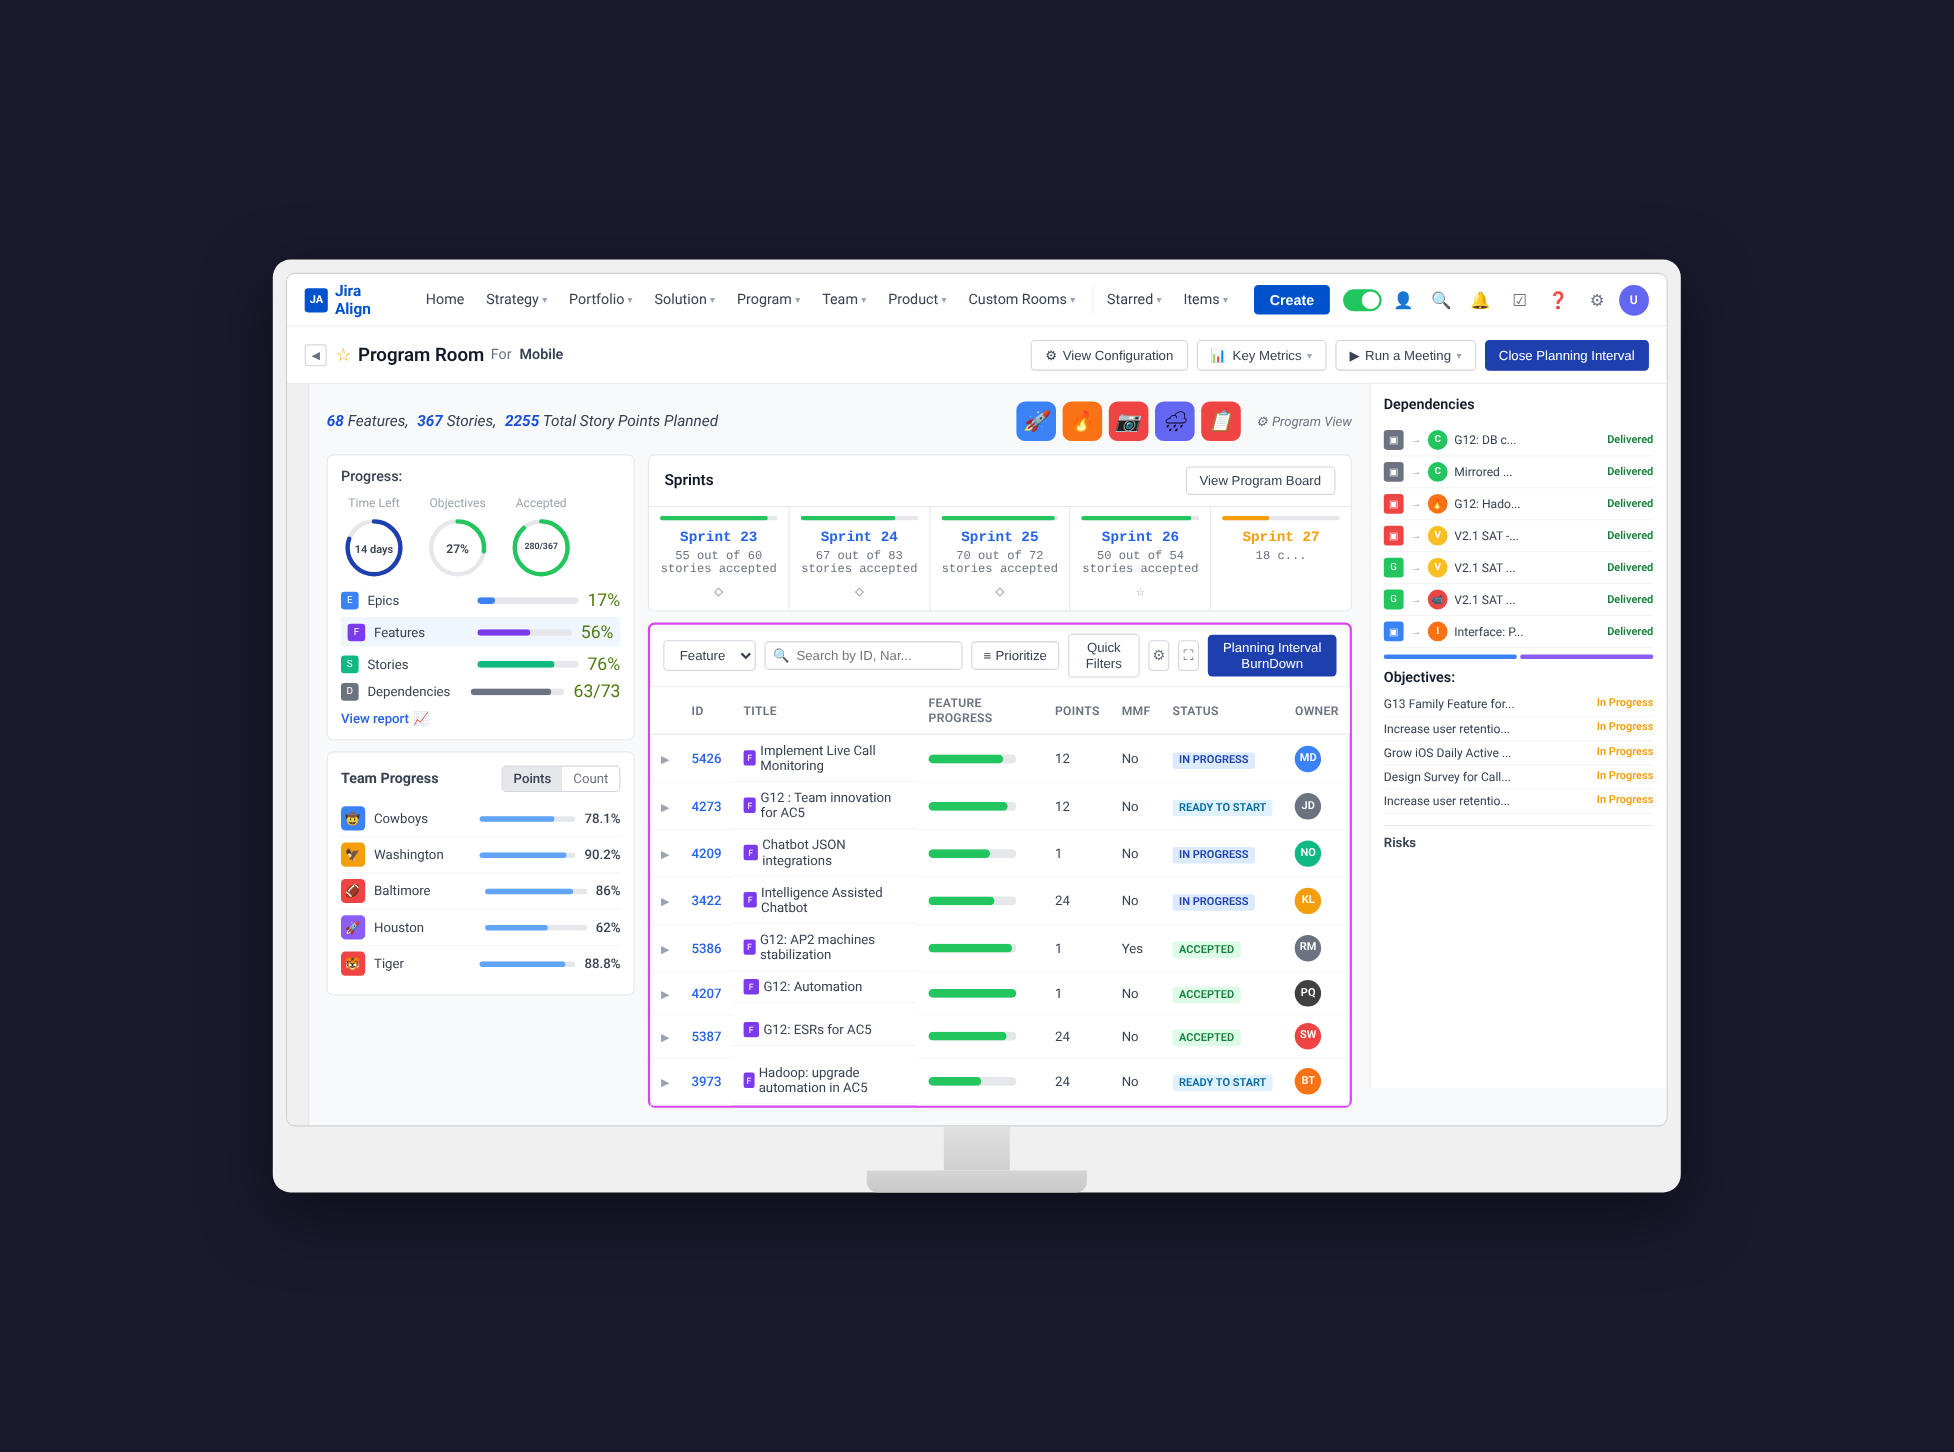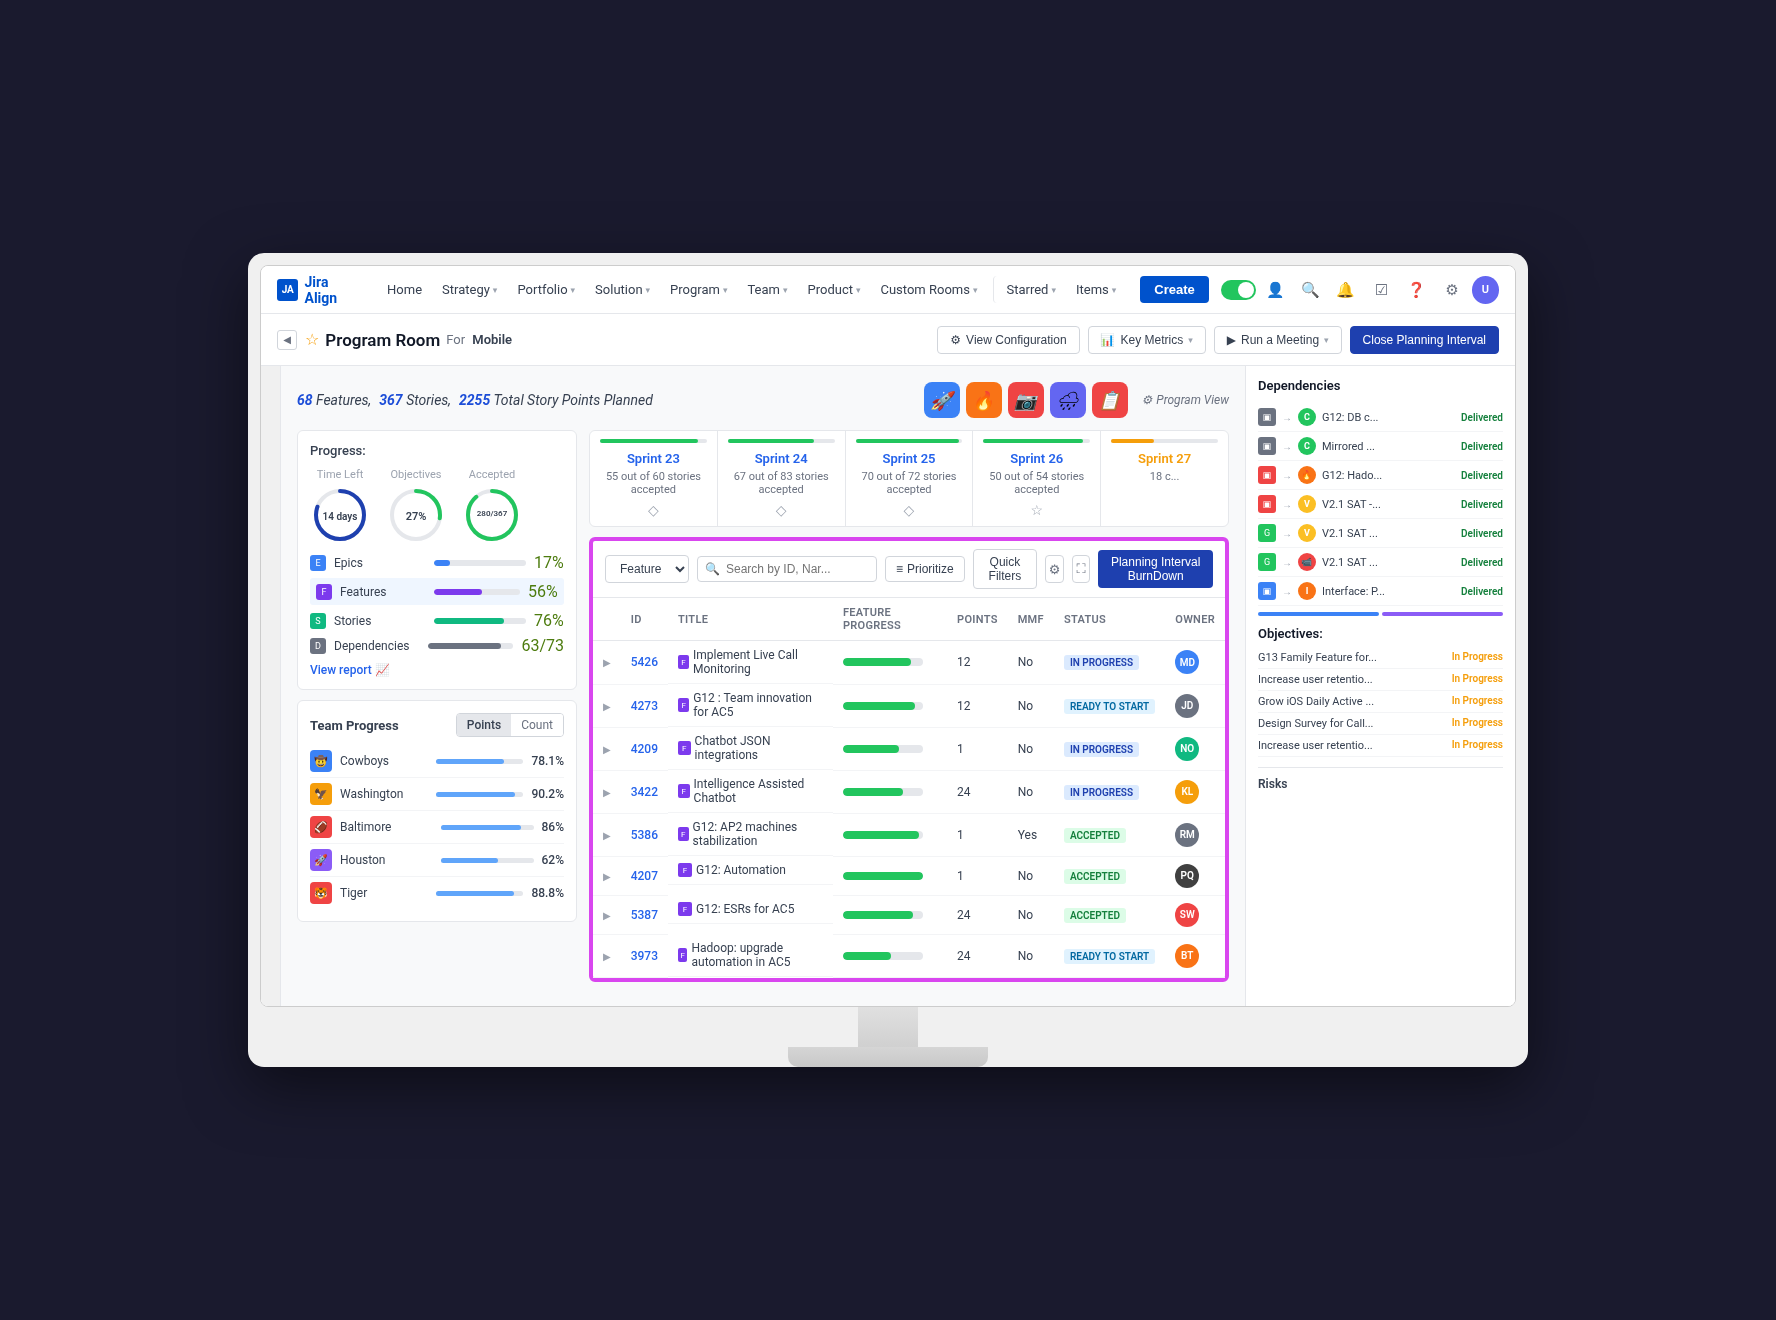--- a/index.html
+++ b/index.html
@@ -263,36 +263,36 @@
     .sprints-card { background: #fff; border: 1px solid #e5e7eb; border-radius: 6px; }
     .sprints-header {
       display: flex; align-items: center; justify-content: space-between;
       padding: 10px 14px; border-bottom: 1px solid #e5e7eb;
     }
     .sprints-title { font-size: 14px; font-weight: 600; color: #111827; }
     .view-program-btn {
       padding: 5px 12px; border: 1px solid #d1d5db; border-radius: 4px;
       background: #fff; font-size: 12px; color: #374151; cursor: pointer;
     }
-    .sprint-grid { display: flex; gap: 0; padding: 0; }
+    .sprint-grid { display: flex; gap: 0; padding: 0; font-family: Liberation Mono, monospace; }
     .sprint-col {
       flex: 1; padding: 8px 10px; border-right: 1px solid #e5e7eb;
       text-align: center;
     }
     .sprint-col:last-child { border-right: none; }
     .sprint-progress-bar {
       height: 4px; background: #e5e7eb; border-radius: 2px; margin-bottom: 8px;
     }
     .sprint-progress-fill { height: 100%; border-radius: 2px; }
     .sprint-name { font-size: 13px; font-weight: 600; color: #2563eb; margin-bottom: 4px; }
     .sprint-sub { font-size: 11px; color: #6b7280; }
     .sprint-icon { color: #9ca3af; font-size: 14px; margin-top: 6px; }
 
     
-    .features-card { background: #fff; border: 4px solid #d946ef; border-radius: 6px; flex: 1; }
+    .features-card { background: #fff; border: 2px solid #d946ef; border-radius: 6px; flex: 1; }
     .features-toolbar {
       display: flex; align-items: center; gap: 8px;
       padding: 8px 12px; border-bottom: 1px solid #e5e7eb;
     }
     .feature-select {
       flex: 1; padding: 5px 10px; border: 1px solid #d1d5db; border-radius: 4px;
       font-size: 12px; color: #374151; background: #fff; cursor: pointer;
     }
     .search-input {
       padding: 5px 10px 5px 28px; border: 1px solid #d1d5db; border-radius: 4px;
@@ -632,20 +632,24 @@
                   <span class="team-pct">88.8%</span>
                 </div>
               </div>
             </div>
 
           </div>
 
           <div class="right-panel">
 
             <div class="sprints-card">
+              <div class="sprints-header">
+                <span class="sprints-title">Sprints</span>
+                <button class="view-program-btn">View Program Board</button>
+              </div>
               <div class="sprint-grid">
                 <div class="sprint-col">
                   <div class="sprint-progress-bar">
                       <div class="sprint-progress-fill" style="width:92%;background:#22c55e;"></div>
                     </div>
                   <div class="sprint-name">Sprint 23</div>
                   <div class="sprint-sub">55 out of 60 stories accepted</div>
                   <div class="sprint-icon">◇</div>
                 </div>
                 <div class="sprint-col">

